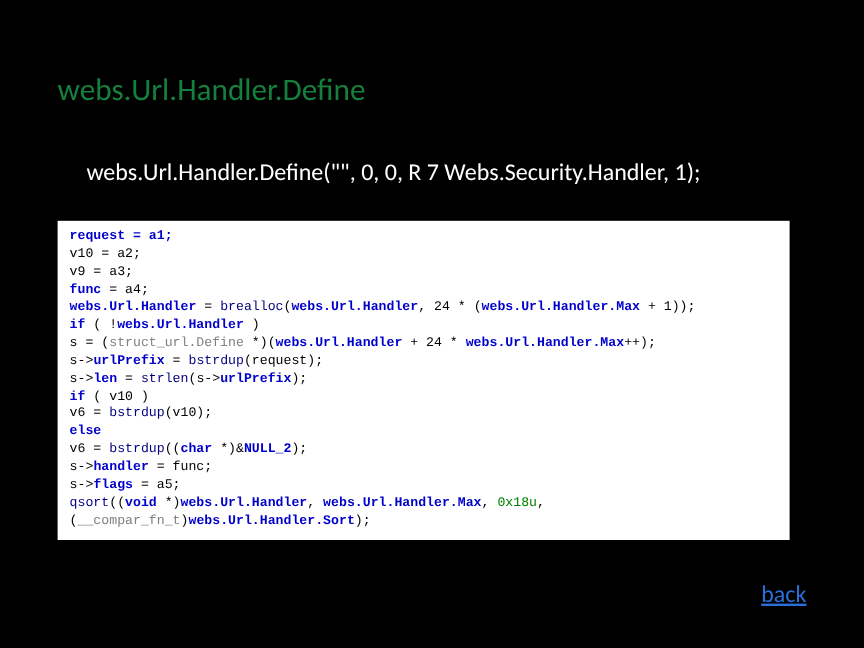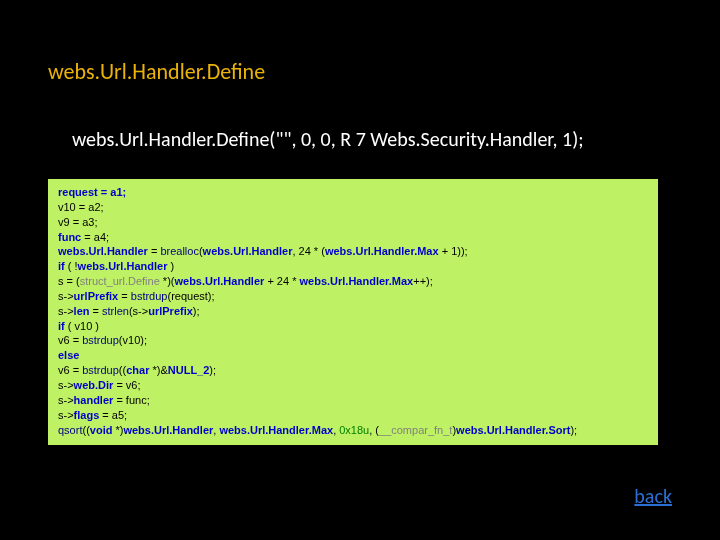--- a/index.html
+++ b/index.html
@@ -10,37 +10,37 @@
     font-family: Calibri, Arial, sans-serif;
     overflow: hidden;
   }
   .slide {
     width: 100%;
     height: 100%;
     position: relative;
     padding: 58px 48px 0 48px;
   }
   .title {
-    color: #eab308;
-    font-size: 22px;
+    color: #15803d;
+    font-size: 26px;
     font-weight: 400;
     margin-bottom: 42px;
   }
   .subtitle {
     color: #fff;
     font-size: 20px;
     margin-left: 24px;
     margin-bottom: 28px;
   }
   .code-box {
-    background: #bef264;
+    background: #ffffff;
     margin-left: 0;
     width: 610px;
     padding: 6px 4px 8px 10px;
-    font-family: Liberation Sans, sans-serif;
+    font-family: Liberation Mono, monospace;
     font-size: 11px;
     line-height: 1.35;
     color: #000;
   }
   .kw { color: #0000cc; font-weight: bold; }
   .fn { color: #000080; }
   .num { color: #008000; }
   .type { color: #808080; }
   .back-link {
     position: absolute;
@@ -67,20 +67,19 @@
     <div><span class="kw">func</span><span> = a4;</span></div>
     <div><span class="kw">webs.Url.Handler</span><span> = </span><span class="fn">brealloc</span><span>(</span><span class="kw">webs.Url.Handler</span><span>, 24 * (</span><span class="kw">webs.Url.Handler.Max</span><span> + 1));</span></div>
     <div><span class="kw">if</span><span> ( !</span><span class="kw">webs.Url.Handler</span><span> )</span></div>
     <div><span>s = (</span><span class="type">struct_url.Define</span><span> *)(</span><span class="kw">webs.Url.Handler</span><span> + 24 * </span><span class="kw">webs.Url.Handler.Max</span><span>++);</span></div>
     <div><span>s-&gt;</span><span class="kw">urlPrefix</span><span> = </span><span class="fn">bstrdup</span><span>(request);</span></div>
     <div><span>s-&gt;</span><span class="kw">len</span><span> = </span><span class="fn">strlen</span><span>(s-&gt;</span><span class="kw">urlPrefix</span><span>);</span></div>
     <div><span class="kw">if</span><span> ( v10 )</span></div>
     <div><span>    v6 = </span><span class="fn">bstrdup</span><span>(v10);</span></div>
     <div><span class="kw">else</span></div>
     <div><span>    v6 = </span><span class="fn">bstrdup</span><span>((</span><span class="kw">char</span><span> *)&amp;</span><span class="kw">NULL_2</span><span>);</span></div>
-    <div><span>s-&gt;</span><span class="kw">web.Dir</span><span> = v6;</span></div>
     <div><span>s-&gt;</span><span class="kw">handler</span><span> = func;</span></div>
     <div><span>s-&gt;</span><span class="kw">flags</span><span> = a5;</span></div>
     <div><span class="fn">qsort</span><span>((</span><span class="kw">void</span><span> *)</span><span class="kw">webs.Url.Handler</span><span>, </span><span class="kw">webs.Url.Handler.Max</span><span>, </span><span class="num">0x18u</span><span>, (</span><span class="type">__compar_fn_t</span><span>)</span><span class="kw">webs.Url.Handler.Sort</span><span>);</span></div>
   </div>
 
   <a class="back-link">back</a>
 </div>
 
 </body></html>

